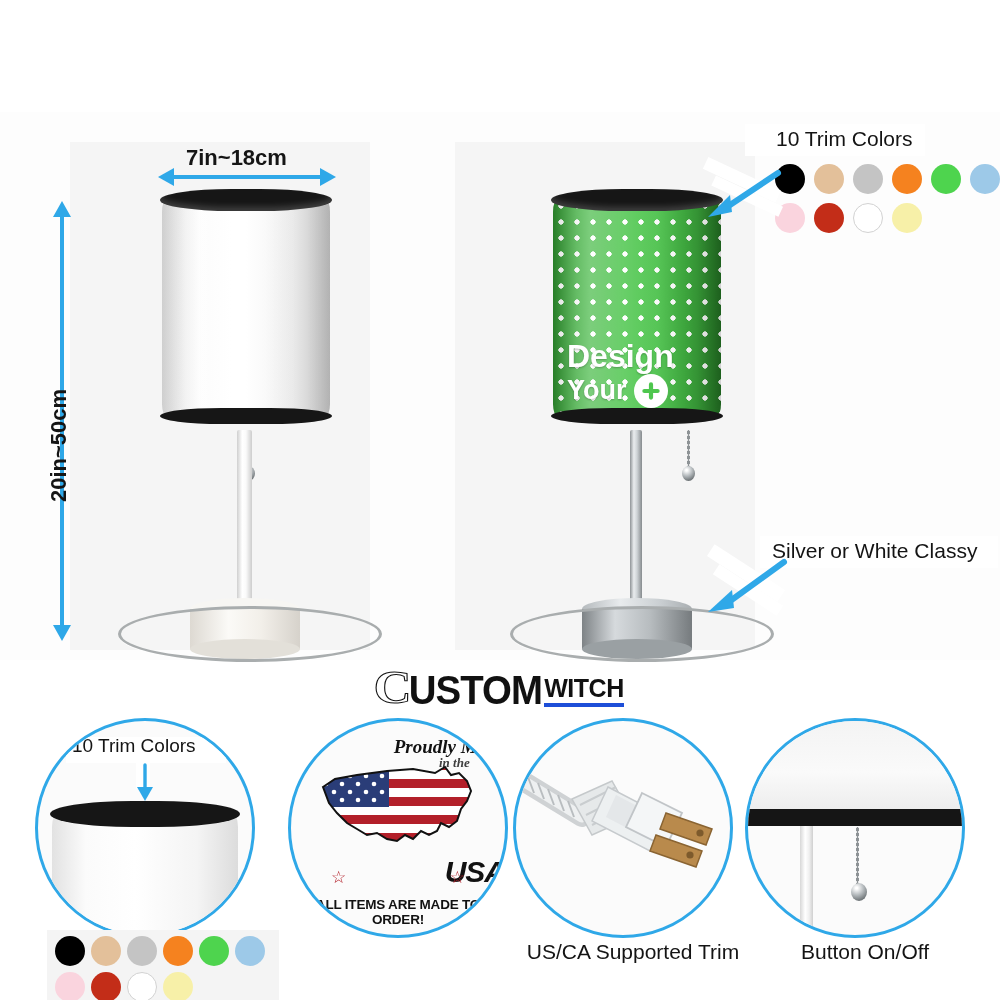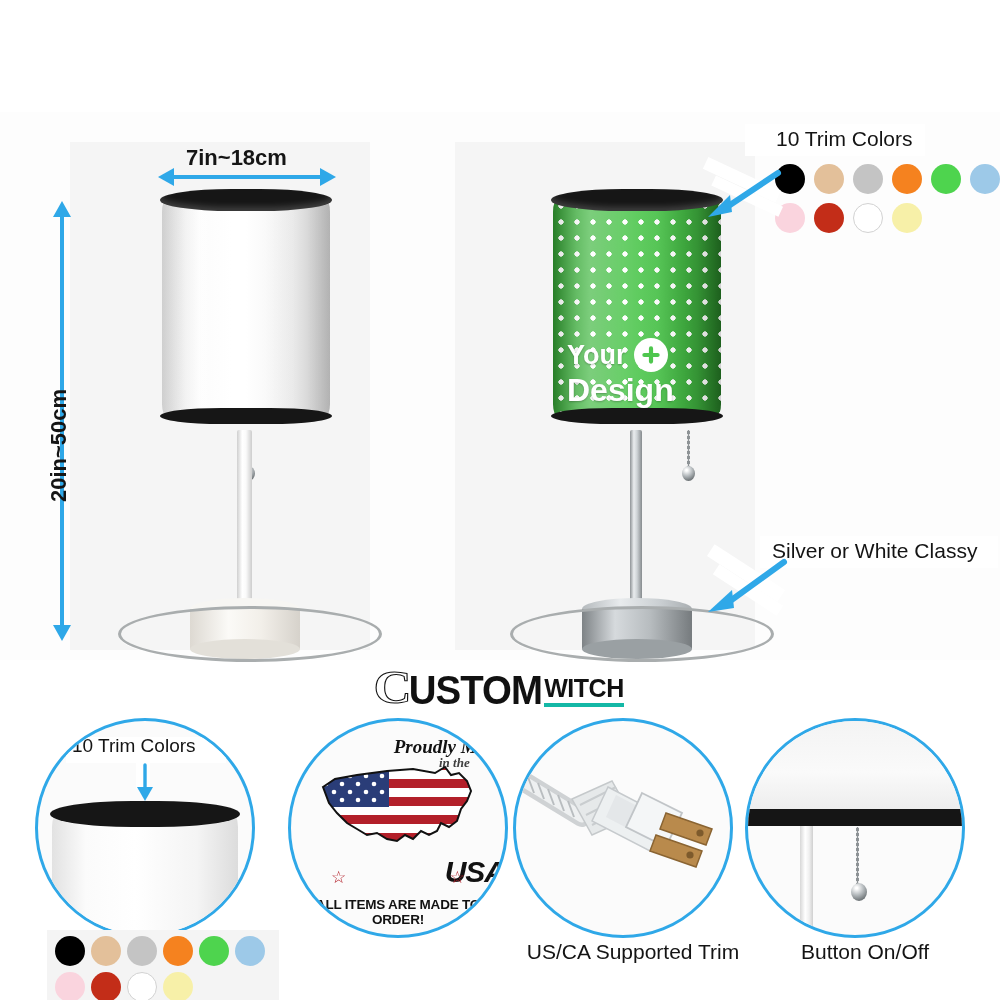--- a/index.html
+++ b/index.html
@@ -131,21 +131,21 @@
     font-family:"Liberation Serif", serif;
     -webkit-text-stroke:1px #111;color:transparent;margin-right:-4px;
     transform:scaleX(1.15);
   }
   .logo-custom{
     font-size:40px;font-weight:bold;color:#111;line-height:1;letter-spacing:-1px;
     transform:scaleX(0.96);font-family:"Liberation Sans", sans-serif;
   }
   .logo-witch{
     font-size:25px;font-weight:bold;color:#111;line-height:1.05;letter-spacing:-.5px;
-    border-bottom:4px solid #14b8a6;padding-bottom:2px;margin-bottom:3px;
+    border-bottom:4px solid #1d4ed8;padding-bottom:2px;margin-bottom:3px;
     font-family:"Liberation Sans", sans-serif;
   }
 
   
   .features{position:absolute;left:0;top:718px;width:1000px;height:282px;}
   .feat{position:absolute;top:0;width:240px;}
   .circle{
     position:absolute;left:0;top:0;width:214px;height:214px;border-radius:50%;
     border:3px solid #2fa8e8;background:#fbfbfb;overflow:hidden;
   }
@@ -243,29 +243,29 @@
       </div>
       <div class="cord-ring" style="left:118px;top:494px;width:258px;height:50px;"></div>
     </div>
 
     <div class="lamp">
       <div class="shade shade-green" style="left:553px;top:86px;width:168px;height:220px;">
         <div class="shade-body"></div>
         <div class="shade-gloss"></div>
 
         <div style="position:absolute;left:14px;top:140px;width:150px;color:#fff;">
+          <div style="font-size:32px;font-weight:bold;line-height:1.05;margin-top:2px;text-shadow:0 1px 2px rgba(0,0,0,.25);">Design</div>
           <div style="display:flex;align-items:center;">
             <span style="font-size:27px;font-weight:bold;line-height:1;text-shadow:0 1px 2px rgba(0,0,0,.25);">Your</span>
             <span style="margin-left:7px;width:34px;height:34px;border-radius:50%;background:#fff;display:inline-flex;align-items:center;justify-content:center;">
               <svg width="20" height="20" viewBox="0 0 20 20">
                   <path d="M10 3.4v13.2M3.4 10h13.2" stroke="#4ec64e" stroke-width="4.2" stroke-linecap="round"></path>
                 </svg>
             </span>
           </div>
-          <div style="font-size:32px;font-weight:bold;line-height:1.05;margin-top:2px;text-shadow:0 1px 2px rgba(0,0,0,.25);">Design</div>
         </div>
         <div class="trim-top" style="top:-9px;"></div>
         <div class="trim-bottom" style="top:210px;"></div>
       </div>
       <div class="chain" style="left:687px;top:318px;height:40px;"></div>
       <div class="chain-ball" style="left:682px;top:354px;"></div>
       <div class="stem stem-silver" style="left:630px;top:318px;width:12px;height:186px;"></div>
       <div class="base base-silver" style="left:582px;top:486px;width:110px;height:62px;">
         <div class="base-top"></div>
         <div class="base-side" style="top:11px;height:40px;"></div>

